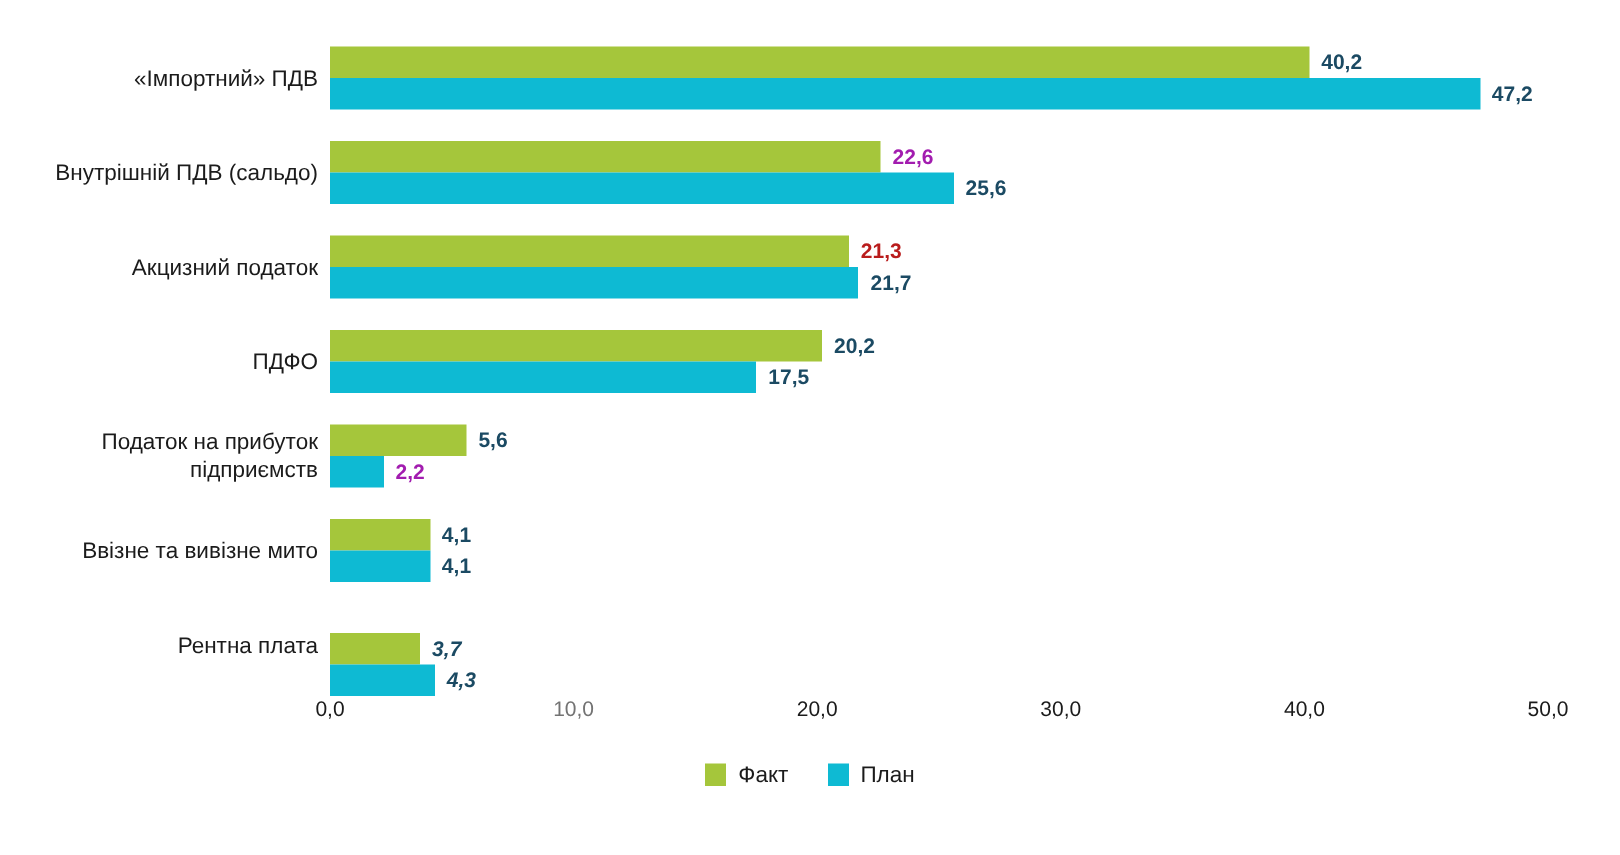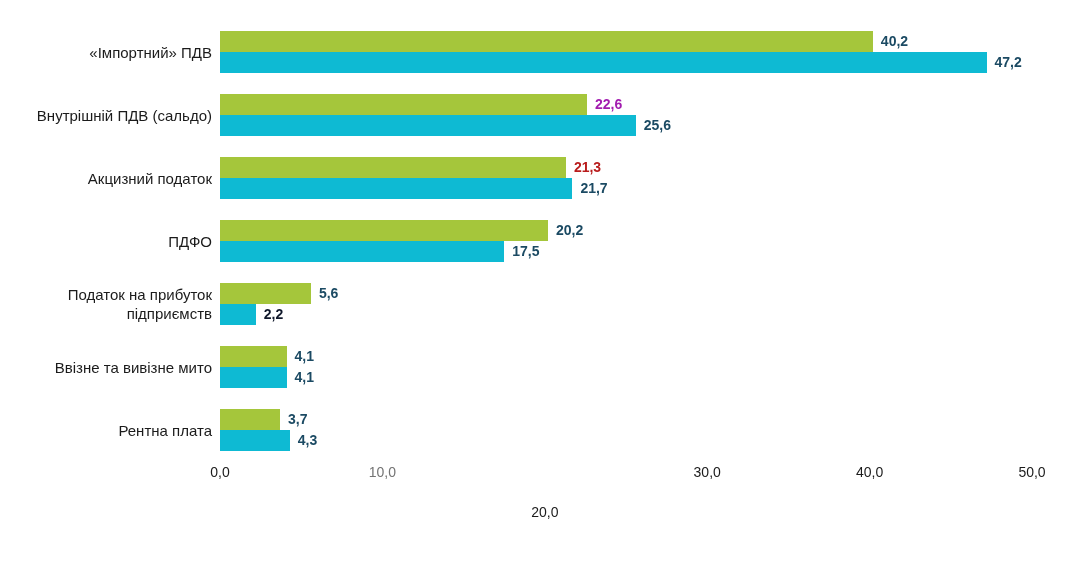--- a/index.html
+++ b/index.html
@@ -173,39 +173,49 @@
       <div class="cat-row" style="top: 220px;">
         <div class="bar fact" title="Факт: 20,2" style="width: 328.048px; background: rgb(165, 198, 59);"></div>
         <div class="bar-value fact" style="left: 336.048px; color: rgb(27, 74, 99);">20,2</div>
         <div class="bar plan" title="План: 17,5" style="width: 284.2px; background: rgb(14, 186, 211);"></div>
         <div class="bar-value plan" style="left: 292.2px; color: rgb(27, 74, 99);">17,5</div>
       </div>
       <div class="cat-row" style="top: 283px;">
         <div class="bar fact" title="Факт: 5,6" style="width: 90.944px; background: rgb(165, 198, 59);"></div>
         <div class="bar-value fact" style="left: 98.944px; color: rgb(27, 74, 99);">5,6</div>
         <div class="bar plan" title="План: 2,2" style="width: 35.728px; background: rgb(14, 186, 211);"></div>
-        <div class="bar-value plan" style="left: 43.728px; color: #0f172a; text-align: right;">2,2</div>
+        <div class="bar-value plan" style="left: 43.728px; color: #a21caf; text-align: right;">2,2</div>
       </div>
       <div class="cat-row" style="top: 346px;">
         <div class="bar fact" title="Факт: 4,1" style="width: 66.584px; background: rgb(165, 198, 59);"></div>
         <div class="bar-value fact" style="left: 74.584px; color: rgb(27, 74, 99);">4,1</div>
         <div class="bar plan" title="План: 4,1" style="width: 66.584px; background: rgb(14, 186, 211);"></div>
         <div class="bar-value plan" style="left: 74.584px; color: rgb(27, 74, 99);">4,1</div>
       </div>
-      <div class="cat-row" style="top: 409px;">
+      <div class="cat-row" style="top: 422px; font-style: italic;">
         <div class="bar fact" title="Факт: 3,7" style="width: 60.088px; background: rgb(165, 198, 59);"></div>
         <div class="bar-value fact" style="left: 68.088px; color: rgb(27, 74, 99);">3,7</div>
         <div class="bar plan" title="План: 4,3" style="width: 69.832px; background: rgb(14, 186, 211);"></div>
         <div class="bar-value plan" style="left: 77.832px; color: rgb(27, 74, 99);">4,3</div>
       </div>
     </div>
 
   <div class="x-axis" id="x-axis">
       <div class="x-tick" style="left: 0px; color: rgb(27, 27, 27);">0,0</div>
       <div class="x-tick" style="left: 162.4px; color: #737373;">10,0</div>
-      <div class="x-tick" style="left: 324.8px; color: rgb(27, 27, 27); margin-top: 40px;">20,0</div>
+      <div class="x-tick" style="left: 324.8px; color: rgb(27, 27, 27);">20,0</div>
       <div class="x-tick" style="left: 487.2px; color: rgb(27, 27, 27);">30,0</div>
       <div class="x-tick" style="left: 649.6px; color: rgb(27, 27, 27);">40,0</div>
       <div class="x-tick" style="left: 812px; color: rgb(27, 27, 27);">50,0</div>
     </div>
 
+  <div class="legend" id="legend">
+      <div class="legend-item">
+        <span class="legend-swatch" style="background: rgb(165, 198, 59);"></span>
+        <span class="legend-text">Факт</span>
+      </div>
+      <div class="legend-item">
+        <span class="legend-swatch" style="background: rgb(14, 186, 211);"></span>
+        <span class="legend-text">План</span>
+      </div>
+    </div>
 
 </div>
 
 </body></html>

